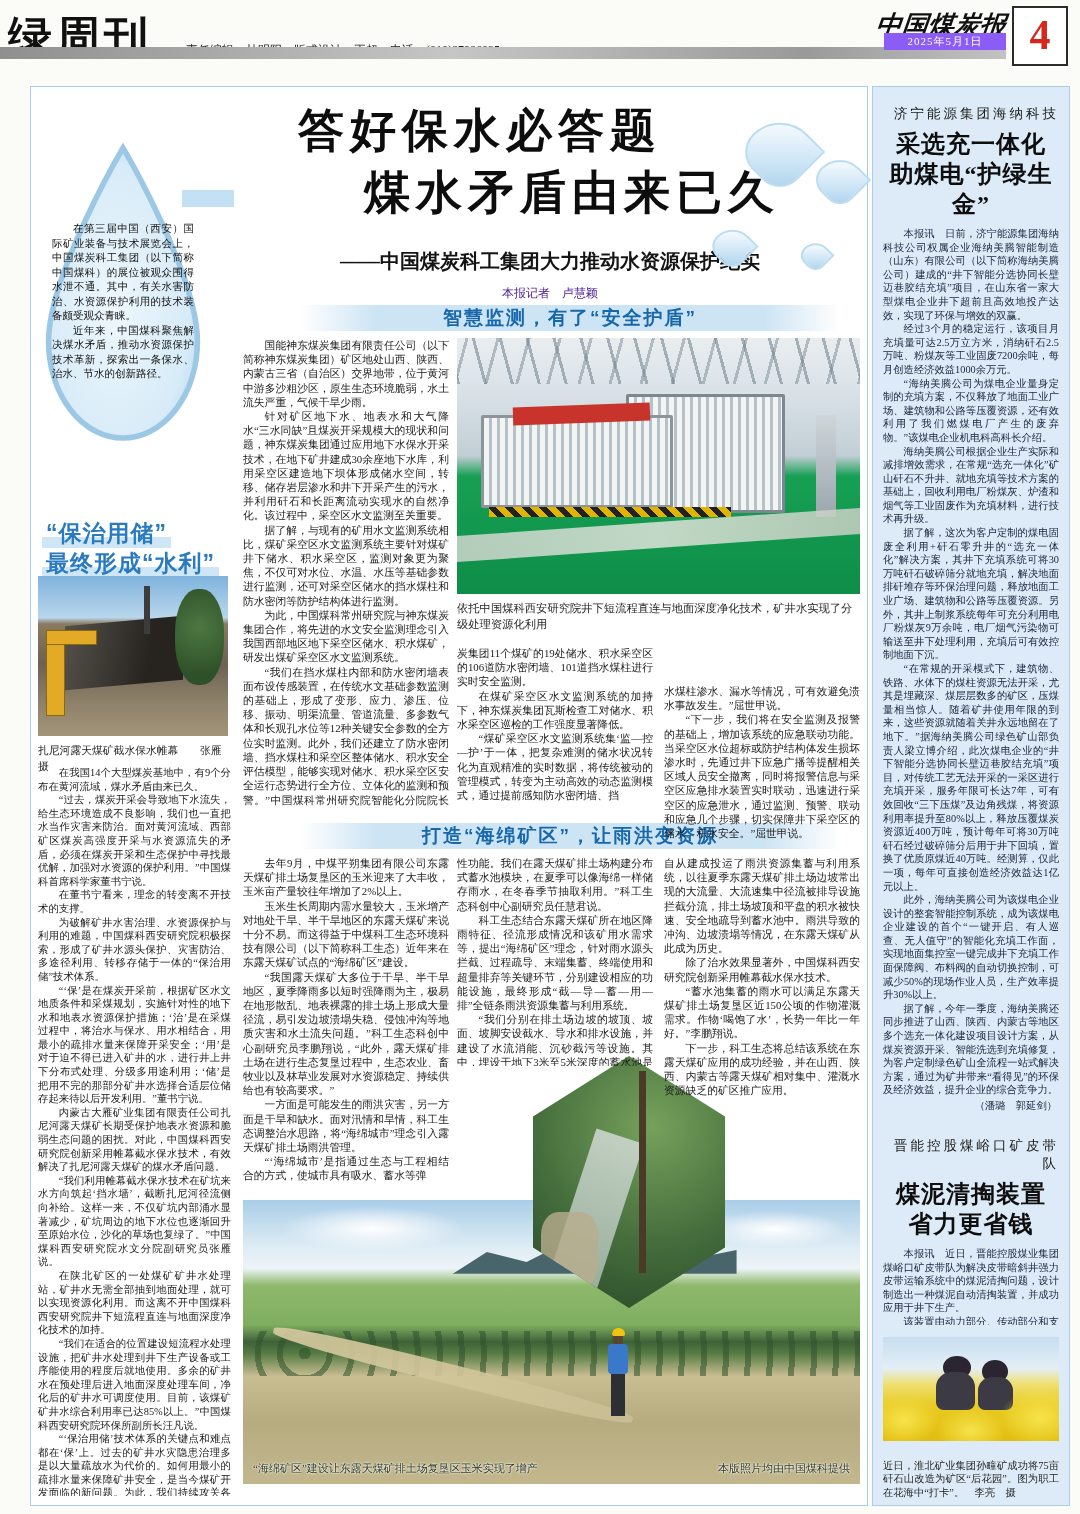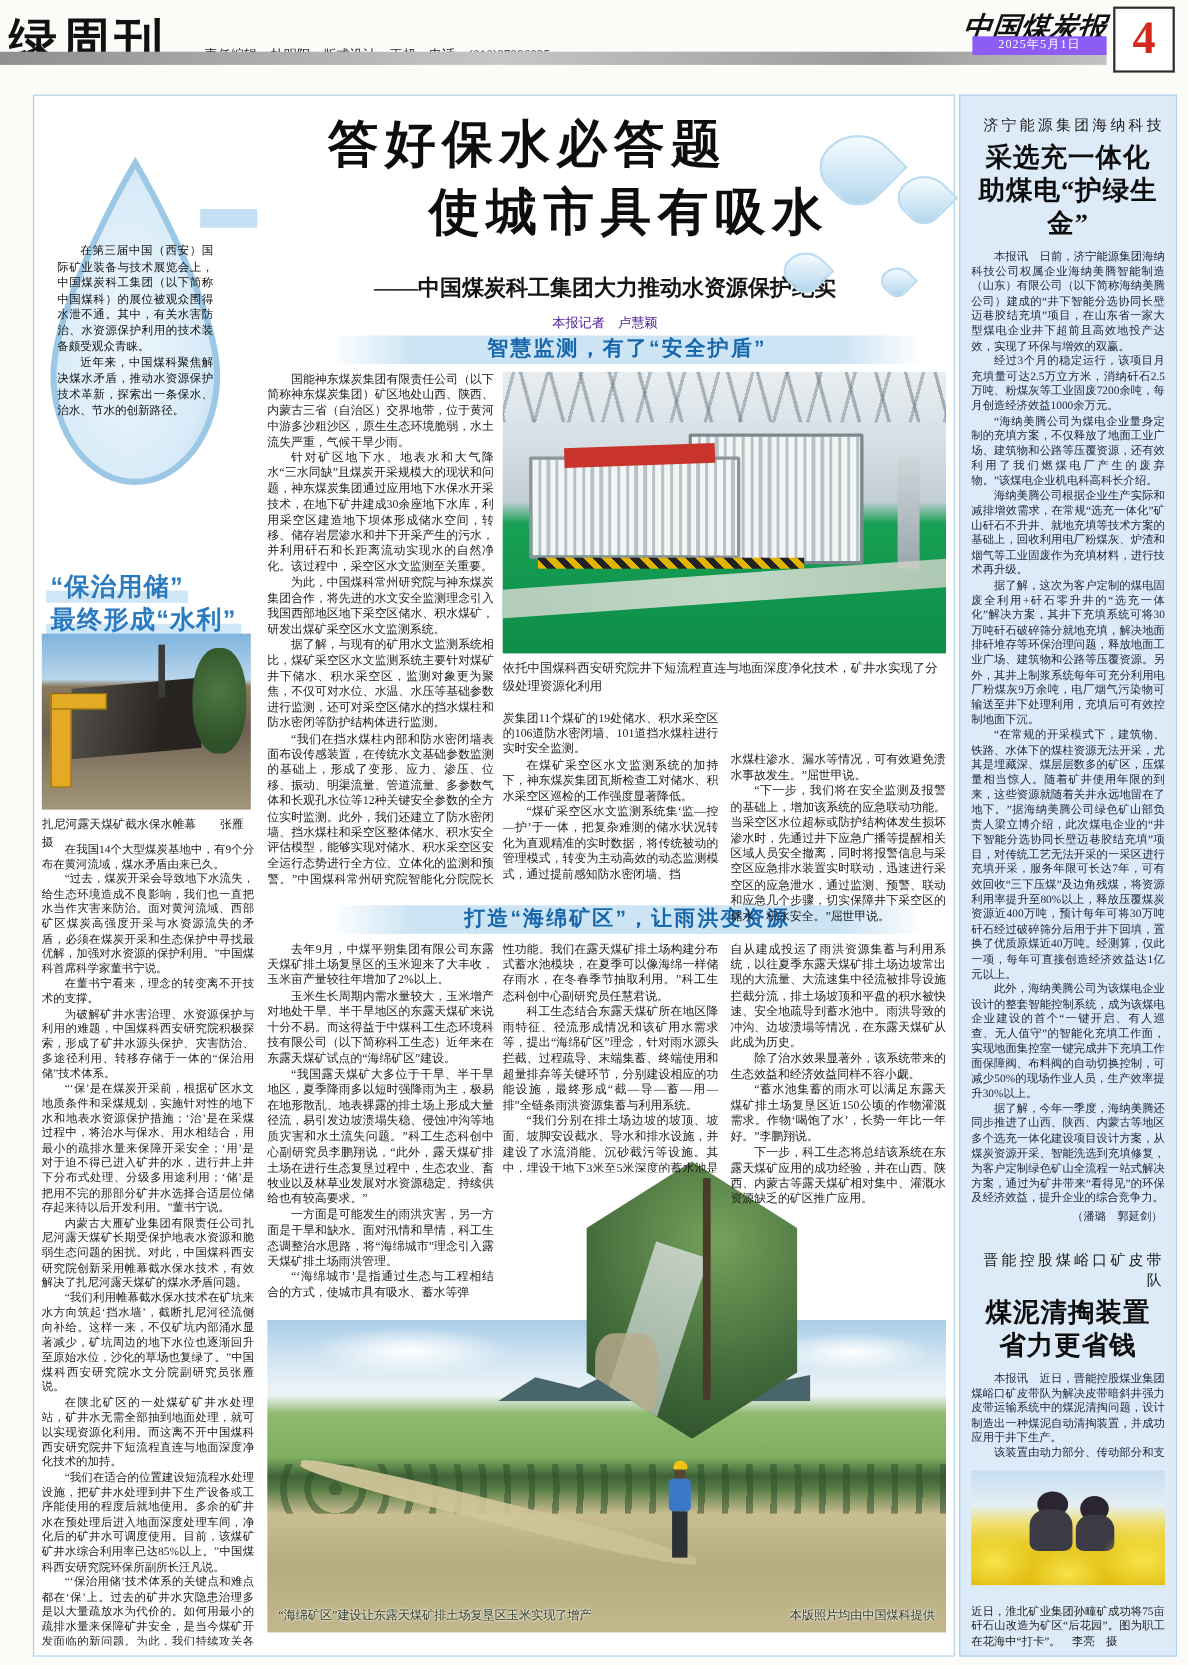--- a/index.html
+++ b/index.html
@@ -140,36 +140,36 @@
     </defs>
     <path d="M50,4 C50,4 10,72 10,108 a40,52 0 0 0 80,0 C90,72 50,4 50,4 Z" fill="url(#dropg)" stroke="#9cc8e6" stroke-width="3"></path>
   </svg>
   <div class="abs drop-text" style="left:52px;top:222px;width:142px;height:200px;overflow:hidden;">
     <p>在第三届中国（西安）国际矿业装备与技术展览会上，中国煤炭科工集团（以下简称中国煤科）的展位被观众围得水泄不通。其中，有关水害防治、水资源保护利用的技术装备颇受观众青睐。</p>
     <p>近年来，中国煤科聚焦解决煤水矛盾，推动水资源保护技术革新，探索出一条保水、治水、节水的创新路径。</p>
   </div>
   <div class="abs deco-rect"></div>
 
   <div class="abs hl hl1">答好保水必答题</div>
-  <div class="abs hl hl2">使城市具有吸水</div>
+  <div class="abs hl hl2">煤水矛盾由来已久</div>
   <div class="abs sub">——中国煤炭科工集团大力推动水资源保护纪实</div>
   <div class="abs byline">本报记者　卢慧颖</div>
 
   <div class="abs droplet" style="left:748px;top:120px;width:60px;height:60px;"></div>
   <div class="abs droplet" style="left:818px;top:158px;width:40px;height:40px;"></div>
   <div class="abs droplet" style="left:714px;top:228px;width:33px;height:33px;"></div>
   <div class="abs droplet" style="left:802px;top:242px;width:23px;height:23px;"></div>
 
   <div class="abs band band1">智慧监测，有了“安全护盾”</div>
 
   <div class="abs col" style="left:243px;top:338px;width:206px;height:468px;">
     <p class="bp">国能神东煤炭集团有限责任公司（以下简称神东煤炭集团）矿区地处山西、陕西、内蒙古三省（自治区）交界地带，位于黄河中游多沙粗沙区，原生生态环境脆弱，水土流失严重，气候干旱少雨。</p>
     <p class="bp">针对矿区地下水、地表水和大气降水“三水同缺”且煤炭开采规模大的现状和问题，神东煤炭集团通过应用地下水保水开采技术，在地下矿井建成30余座地下水库，利用采空区建造地下坝体形成储水空间，转移、储存岩层渗水和井下开采产生的污水，并利用矸石和长距离流动实现水的自然净化。该过程中，采空区水文监测至关重要。</p>
+    <p class="bp">据了解，与现有的矿用水文监测系统相比，煤矿采空区水文监测系统主要针对煤矿井下储水、积水采空区，监测对象更为聚焦，不仅可对水位、水温、水压等基础参数进行监测，还可对采空区储水的挡水煤柱和防水密闭等防护结构体进行监测。</p>
     <p class="bp">为此，中国煤科常州研究院与神东煤炭集团合作，将先进的水文安全监测理念引入我国西部地区地下采空区储水、积水煤矿，研发出煤矿采空区水文监测系统。</p>
-    <p class="bp">据了解，与现有的矿用水文监测系统相比，煤矿采空区水文监测系统主要针对煤矿井下储水、积水采空区，监测对象更为聚焦，不仅可对水位、水温、水压等基础参数进行监测，还可对采空区储水的挡水煤柱和防水密闭等防护结构体进行监测。</p>
     <p class="bp">“我们在挡水煤柱内部和防水密闭墙表面布设传感装置，在传统水文基础参数监测的基础上，形成了变形、应力、渗压、位移、振动、明渠流量、管道流量、多参数气体和长观孔水位等12种关键安全参数的全方位实时监测。此外，我们还建立了防水密闭墙、挡水煤柱和采空区整体储水、积水安全评估模型，能够实现对储水、积水采空区安全运行态势进行全方位、立体化的监测和预警。”中国煤科常州研究院智能化分院院长助理、该系统负责人屈世甲说。</p>
 
   </div>
 
   <div class="abs photo photo-equip">
     <div class="abs eq-truss"></div>
     <div class="abs eq-rack eq-rack2"></div>
     <div class="abs eq-rack eq-rack1"></div>
     <div class="abs eq-pillar"></div>
     <div class="abs eq-banner"></div>
@@ -197,21 +197,21 @@
     <p class="bp">一方面是可能发生的雨洪灾害，另一方面是干旱和缺水。面对汛情和旱情，科工生态调整治水思路，将“海绵城市”理念引入露天煤矿排土场雨洪管理。</p>
     <p class="bp">“‘海绵城市’是指通过生态与工程相结合的方式，使城市具有吸水、蓄水等弹</p>
   </div>
   <div class="abs col" style="left:457px;top:856px;width:196px;height:210px;">
     <p class="bp noind">性功能。我们在露天煤矿排土场构建分布式蓄水池模块，在夏季可以像海绵一样储存雨水，在冬春季节抽取利用。”科工生态科创中心副研究员任慧君说。</p>
     <p class="bp">科工生态结合东露天煤矿所在地区降雨特征、径流形成情况和该矿用水需求等，提出“海绵矿区”理念，针对雨水源头拦截、过程疏导、末端集蓄、终端使用和超量排弃等关键环节，分别建设相应的功能设施，最终形成“截—导—蓄—用—排”全链条雨洪资源集蓄与利用系统。</p>
     <p class="bp">“我们分别在排土场边坡的坡顶、坡面、坡脚安设截水、导水和排水设施，并建设了水流消能、沉砂截污等设施。其中，埋设于地下3米至5米深度的蓄水池是最核心的设施。”李鹏翔说。</p>
   </div>
   <div class="abs col" style="left:664px;top:856px;width:196px;height:350px;">
     <p class="bp noind">自从建成投运了雨洪资源集蓄与利用系统，以往夏季东露天煤矿排土场边坡常出现的大流量、大流速集中径流被排导设施拦截分流，排土场坡顶和平盘的积水被快速、安全地疏导到蓄水池中。雨洪导致的冲沟、边坡溃塌等情况，在东露天煤矿从此成为历史。</p>
-    <p class="bp">除了治水效果显著外，该系统带来的生态效益和经济效益同样不容小觑。</p>
+    <p class="bp">除了治水效果显著外，中国煤科西安研究院创新采用帷幕截水保水技术。</p>
     <p class="bp">“蓄水池集蓄的雨水可以满足东露天煤矿排土场复垦区近150公顷的作物灌溉需求。作物‘喝饱了水’，长势一年比一年好。”李鹏翔说。</p>
     <p class="bp">下一步，科工生态将总结该系统在东露天煤矿应用的成功经验，并在山西、陕西、内蒙古等露天煤矿相对集中、灌溉水资源缺乏的矿区推广应用。</p>
   </div>
 
   <div class="abs photo photo-hex">
     <div class="abs hx-stream"></div>
     <div class="abs hx-rock"></div>
     <div class="abs hx-trunk"></div>
   </div>
 

